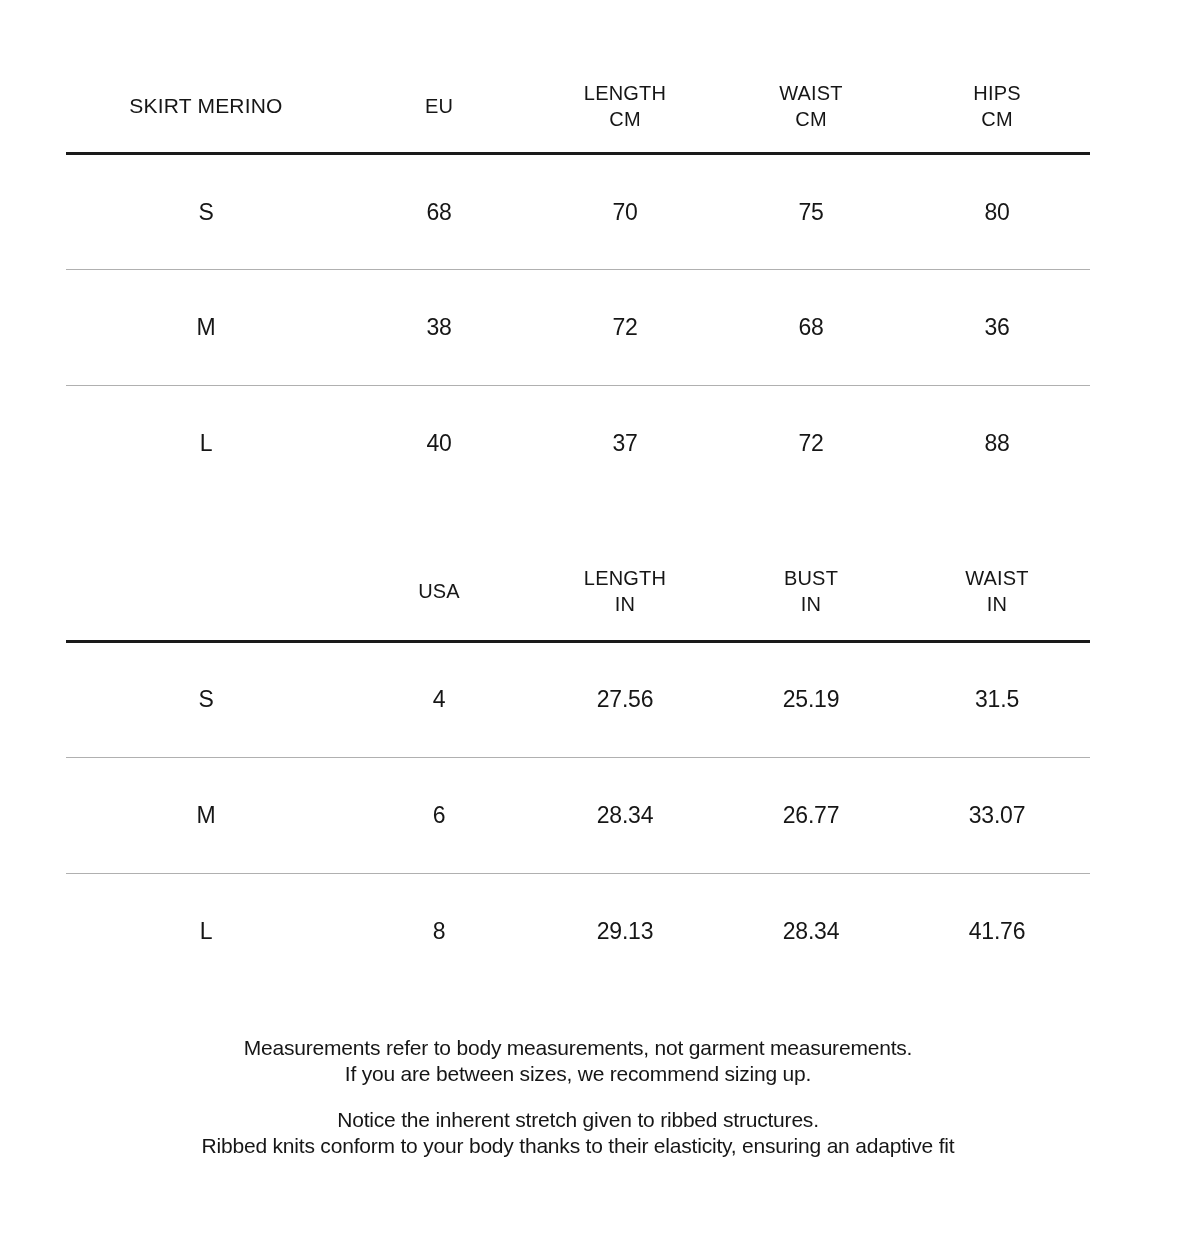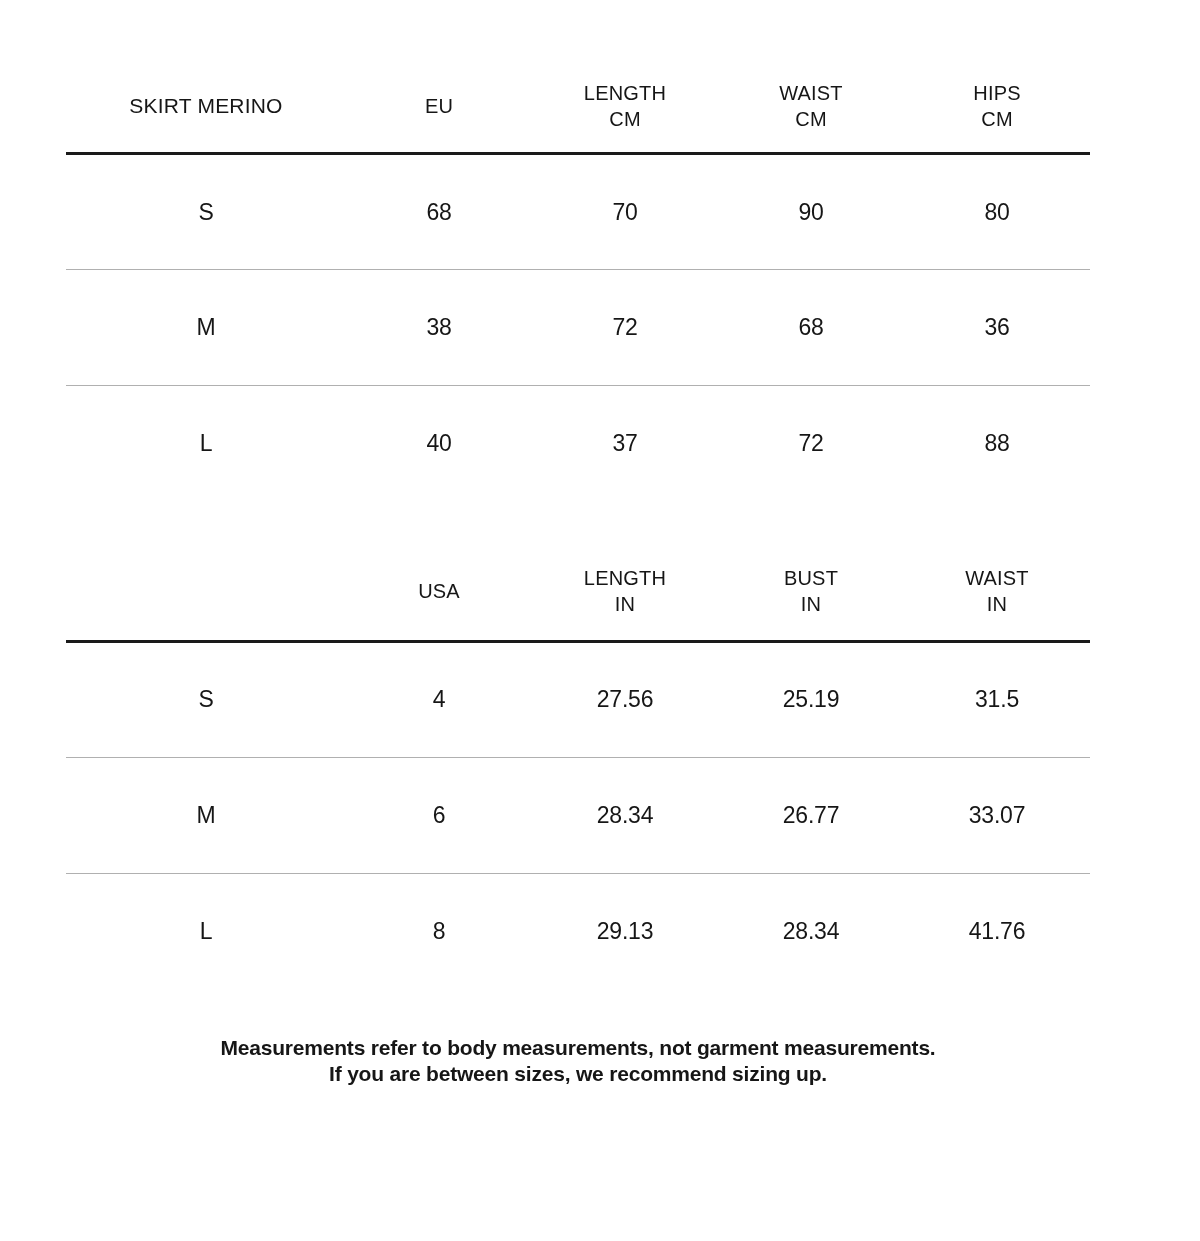--- a/index.html
+++ b/index.html
@@ -50,21 +50,20 @@
     vertical-align: middle;
     font-size: 23px;
     letter-spacing: -0.2px;
     border-bottom: 1px solid #b0b0b0;
   }
   table.size-table tbody tr:last-child td { border-bottom: none; }
 
   .notes {
     margin-top: 46px;
     text-align: center;
-    font-weight: bold;
   }
   .notes p {
     margin: 0;
     font-size: 21px;
     line-height: 26px;
     letter-spacing: -0.2px;
     white-space: pre-line;
   }
   .notes p + p { margin-top: 20px; }
 </style>
@@ -91,21 +90,21 @@
 CM</th>
         <th>HIPS
 CM</th>
       </tr>
     </thead>
     <tbody>
       <tr>
         <td>S</td>
         <td>68</td>
         <td>70</td>
-        <td>90</td>
+        <td>75</td>
         <td>80</td>
       </tr>
       <tr>
         <td>M</td>
         <td>38</td>
         <td>72</td>
         <td>68</td>
         <td>36</td>
       </tr>
       <tr>
@@ -159,15 +158,17 @@
         <td>29.13</td>
         <td>28.34</td>
         <td>41.76</td>
       </tr>
     </tbody>
   </table>
 
   <div class="notes">
     <p>Measurements refer to body measurements, not garment measurements.
 If you are between sizes, we recommend sizing up.</p>
+    <p>Notice the inherent stretch given to ribbed structures.
+Ribbed knits conform to your body thanks to their elasticity, ensuring an adaptive fit</p>
   </div>
 
 </div>
 
 </body></html>

